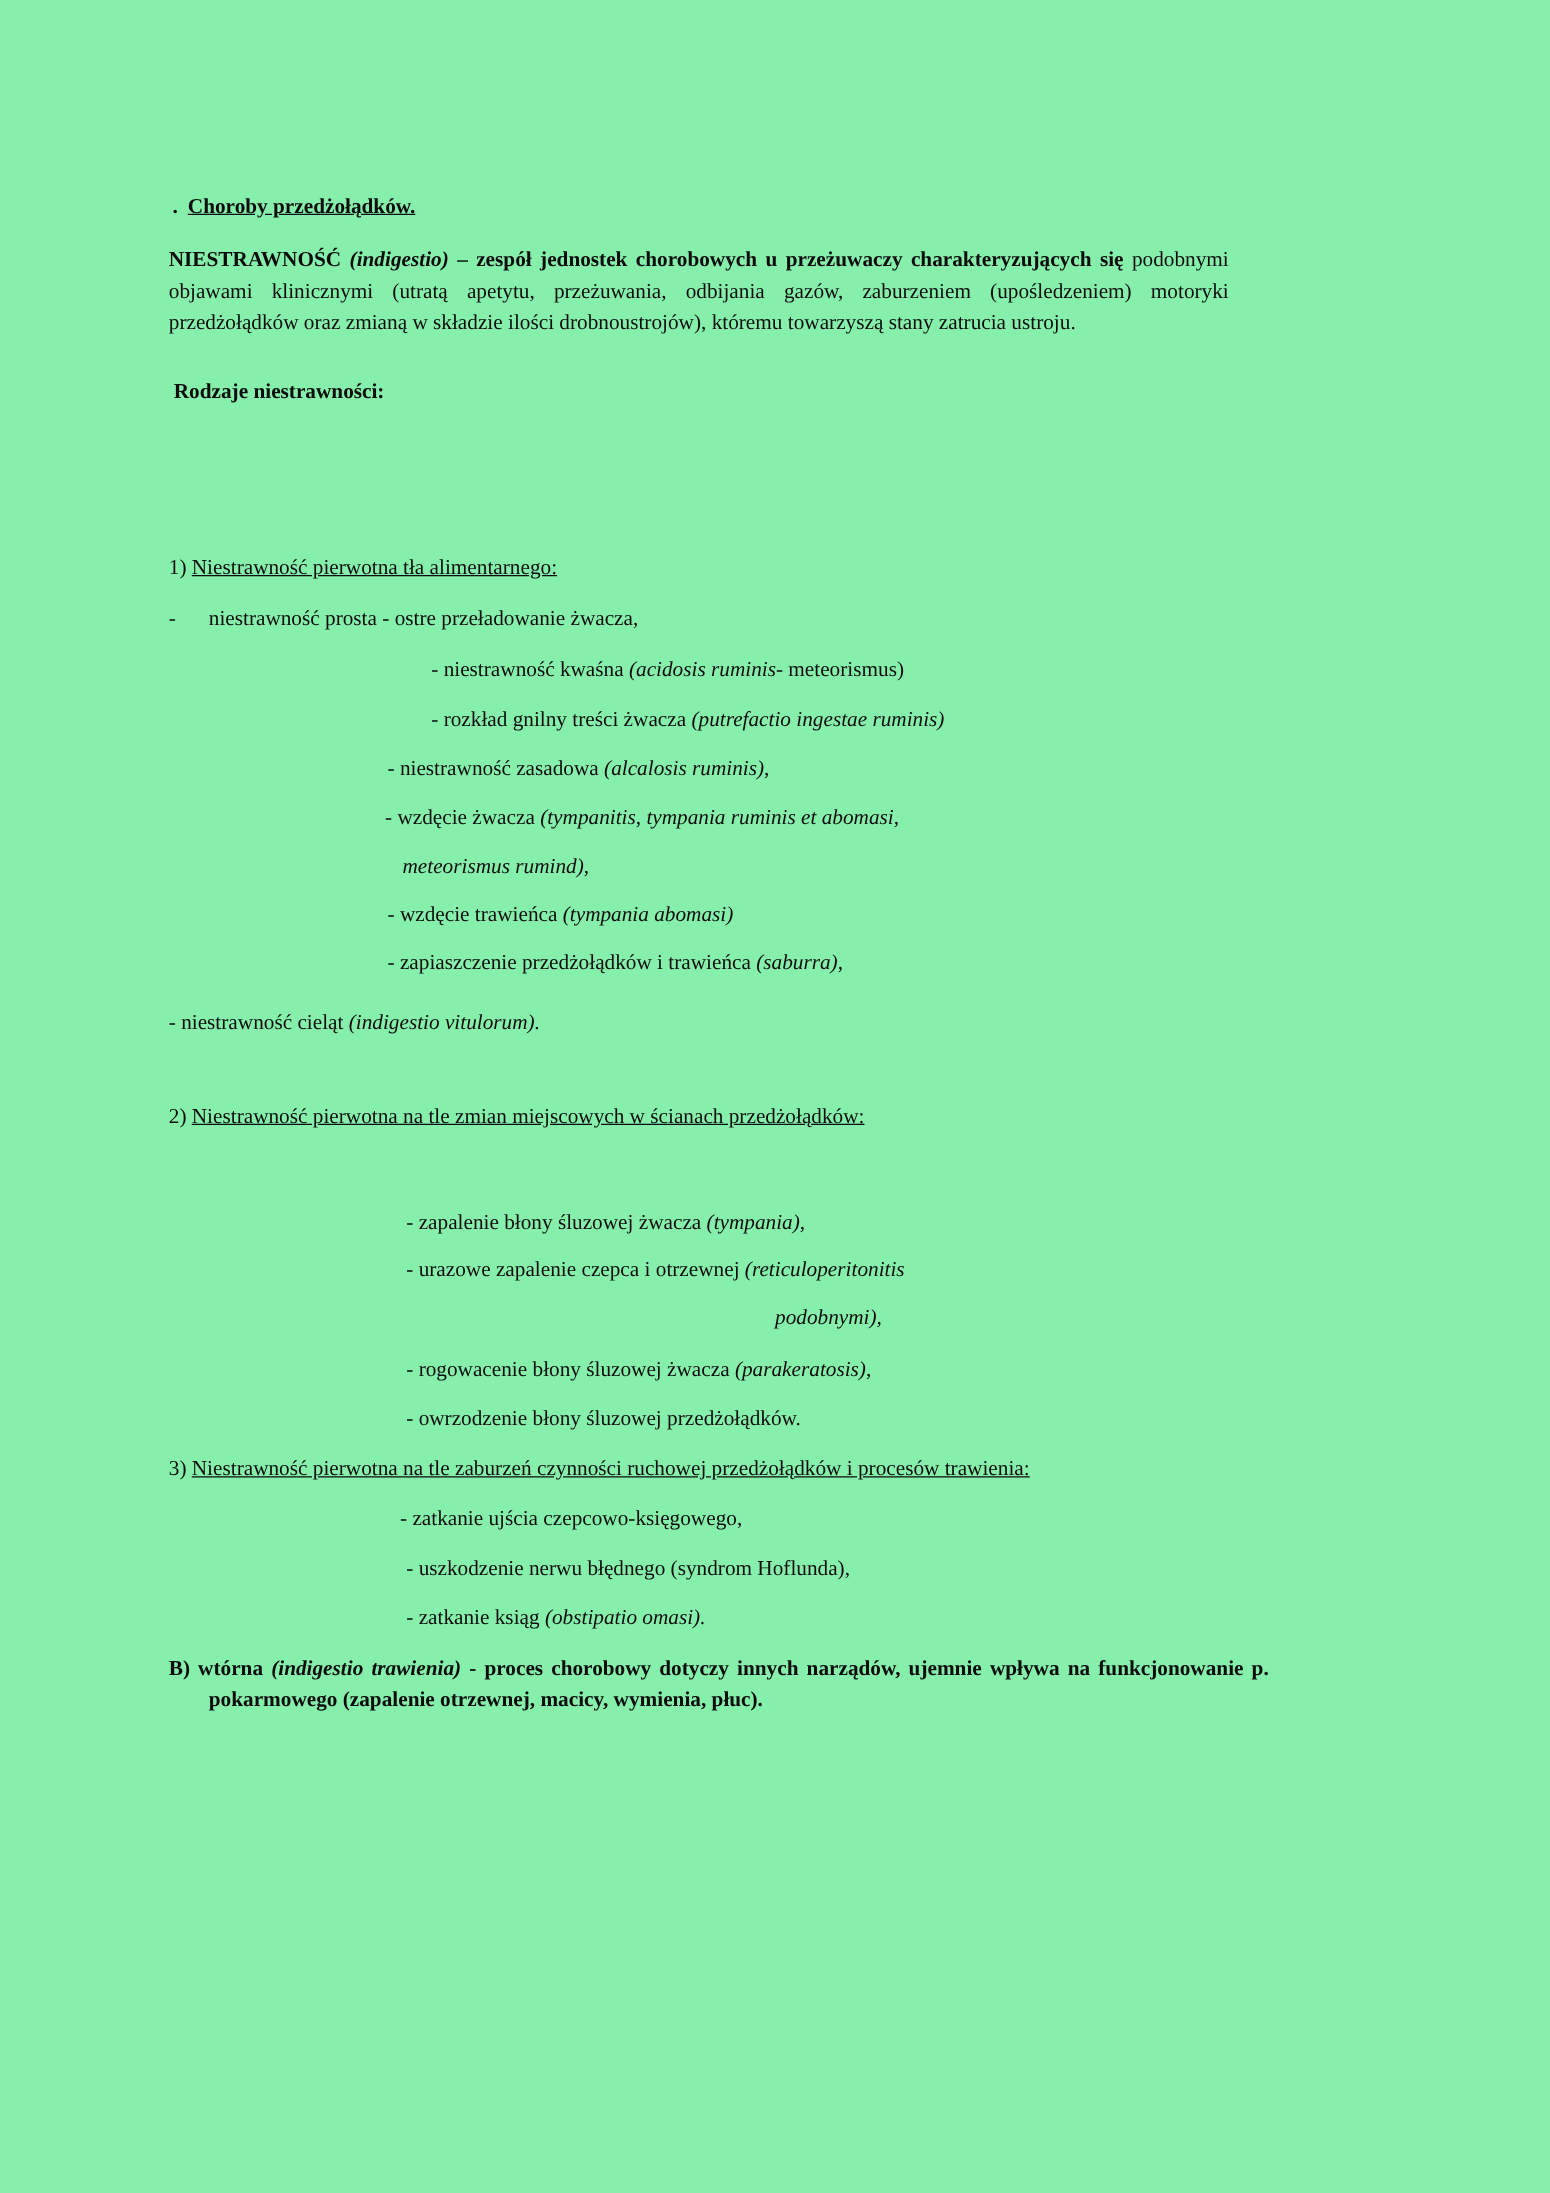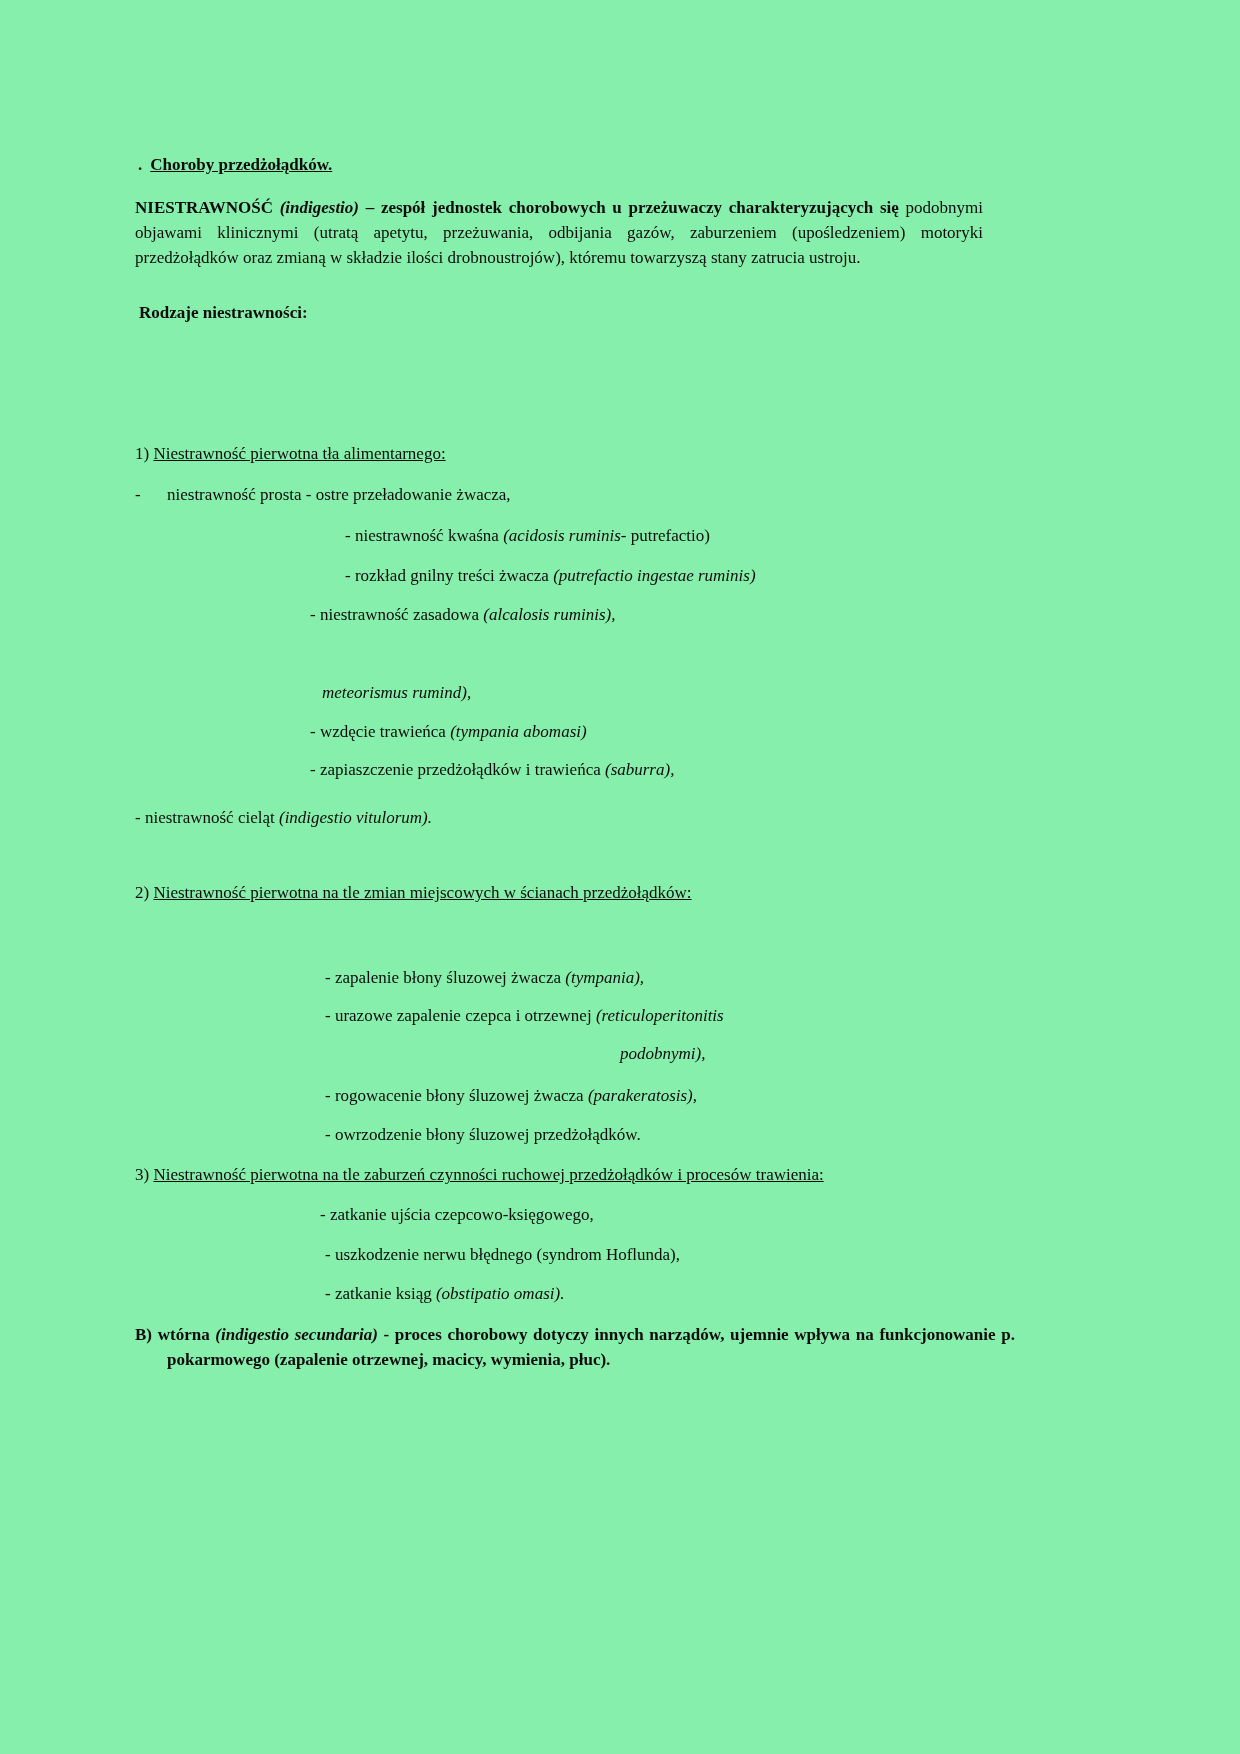--- a/index.html
+++ b/index.html
@@ -41,27 +41,30 @@
 
 
   <div class="abs line" style="top:442px;left:135px">
     <span>1) </span><span class="u">Niestrawność pierwotna tła alimentarnego:</span>
   </div>
 
   <div class="abs line" style="top:483px;left:135px">
     <span class="dash">-</span><span>niestrawność prosta - ostre przeładowanie żwacza,</span>
   </div>
   <div class="abs line" style="top:524px;left:345px">
-    <span>- niestrawność kwaśna </span><span class="i">(acidosis ruminis</span><span>- putrefactio)</span>
+    <span>- niestrawność kwaśna </span><span class="i">(acidosis ruminis</span><span>- meteorismus)</span>
   </div>
   <div class="abs line" style="top:564px;left:345px">
     <span>- rozkład gnilny treści żwacza </span><span class="i">(putrefactio ingestae ruminis)</span>
   </div>
   <div class="abs line" style="top:603px;left:310px">
     <span>- niestrawność zasadowa </span><span class="i">(alcalosis ruminis),</span>
+  </div>
+  <div class="abs line" style="top:642px;left:308px">
+    <span>- wzdęcie żwacza </span><span class="i">(tympanitis, tympania ruminis et abomasi,</span>
   </div>
   <div class="abs line" style="top:681px;left:322px">
     <span class="i">meteorismus   rumind),</span>
   </div>
   <div class="abs line" style="top:720px;left:310px">
     <span>- wzdęcie trawieńca </span><span class="i">(tympania abomasi)</span>
   </div>
   <div class="abs line" style="top:758px;left:310px">
     <span>- zapiaszczenie przedżołądków i trawieńca </span><span class="i">(saburra),</span>
   </div>
@@ -97,16 +100,16 @@
     <span>-  zatkanie ujścia czepcowo-księgowego,</span>
   </div>
   <div class="abs line" style="top:1243px;left:325px">
     <span>-  uszkodzenie nerwu błędnego (syndrom Hoflunda),</span>
   </div>
   <div class="abs line" style="top:1282px;left:325px">
     <span>-  zatkanie ksiąg </span><span class="i">(obstipatio omasi).</span>
   </div>
 
   <p class="abs para justify b hang" style="top:1322px;left:135px;width:848px">
-    <span>B) wtórna </span><span class="i">(indigestio secundaria)</span><span> - proces chorobowy dotyczy innych narządów, ujemnie wpływa na funkcjonowanie p. pokarmowego (zapalenie otrzewnej, macicy, wymienia, płuc).</span>
+    <span>B) wtórna </span><span class="i">(indigestio trawienia)</span><span> - proces chorobowy dotyczy innych narządów, ujemnie wpływa na funkcjonowanie p. pokarmowego (zapalenie otrzewnej, macicy, wymienia, płuc).</span>
   </p>
 
 </div>
 
 </body></html>

